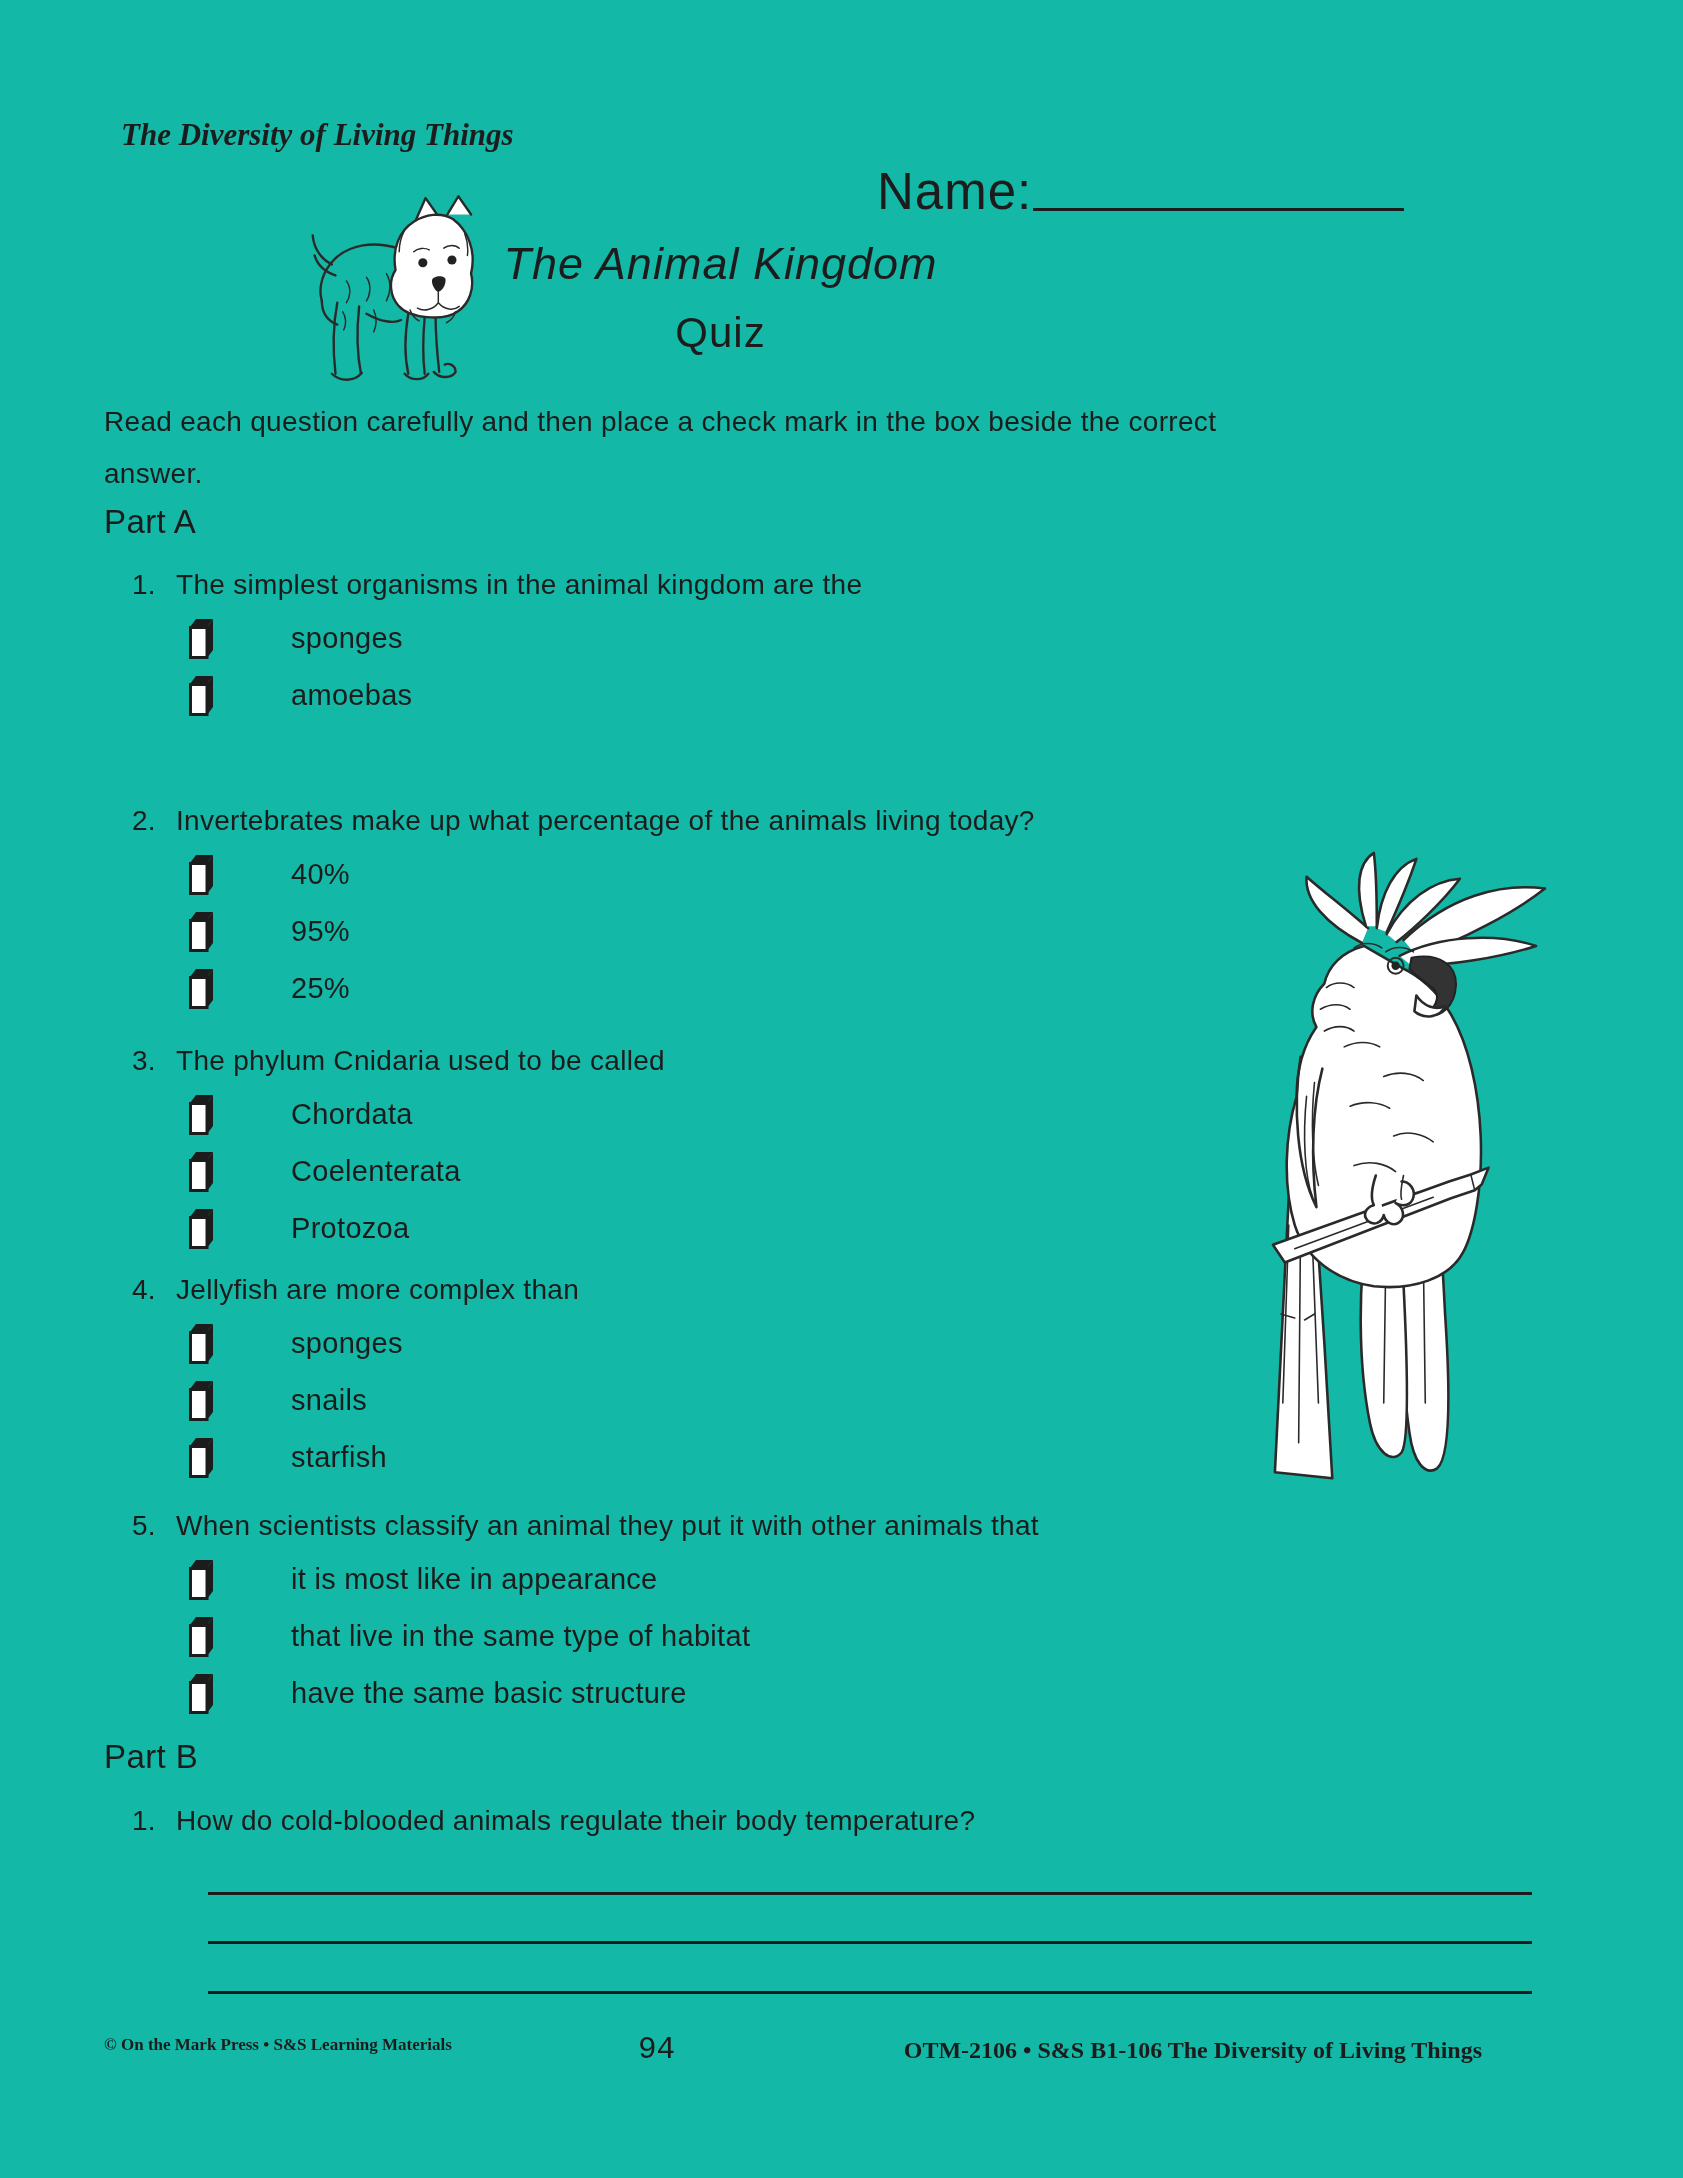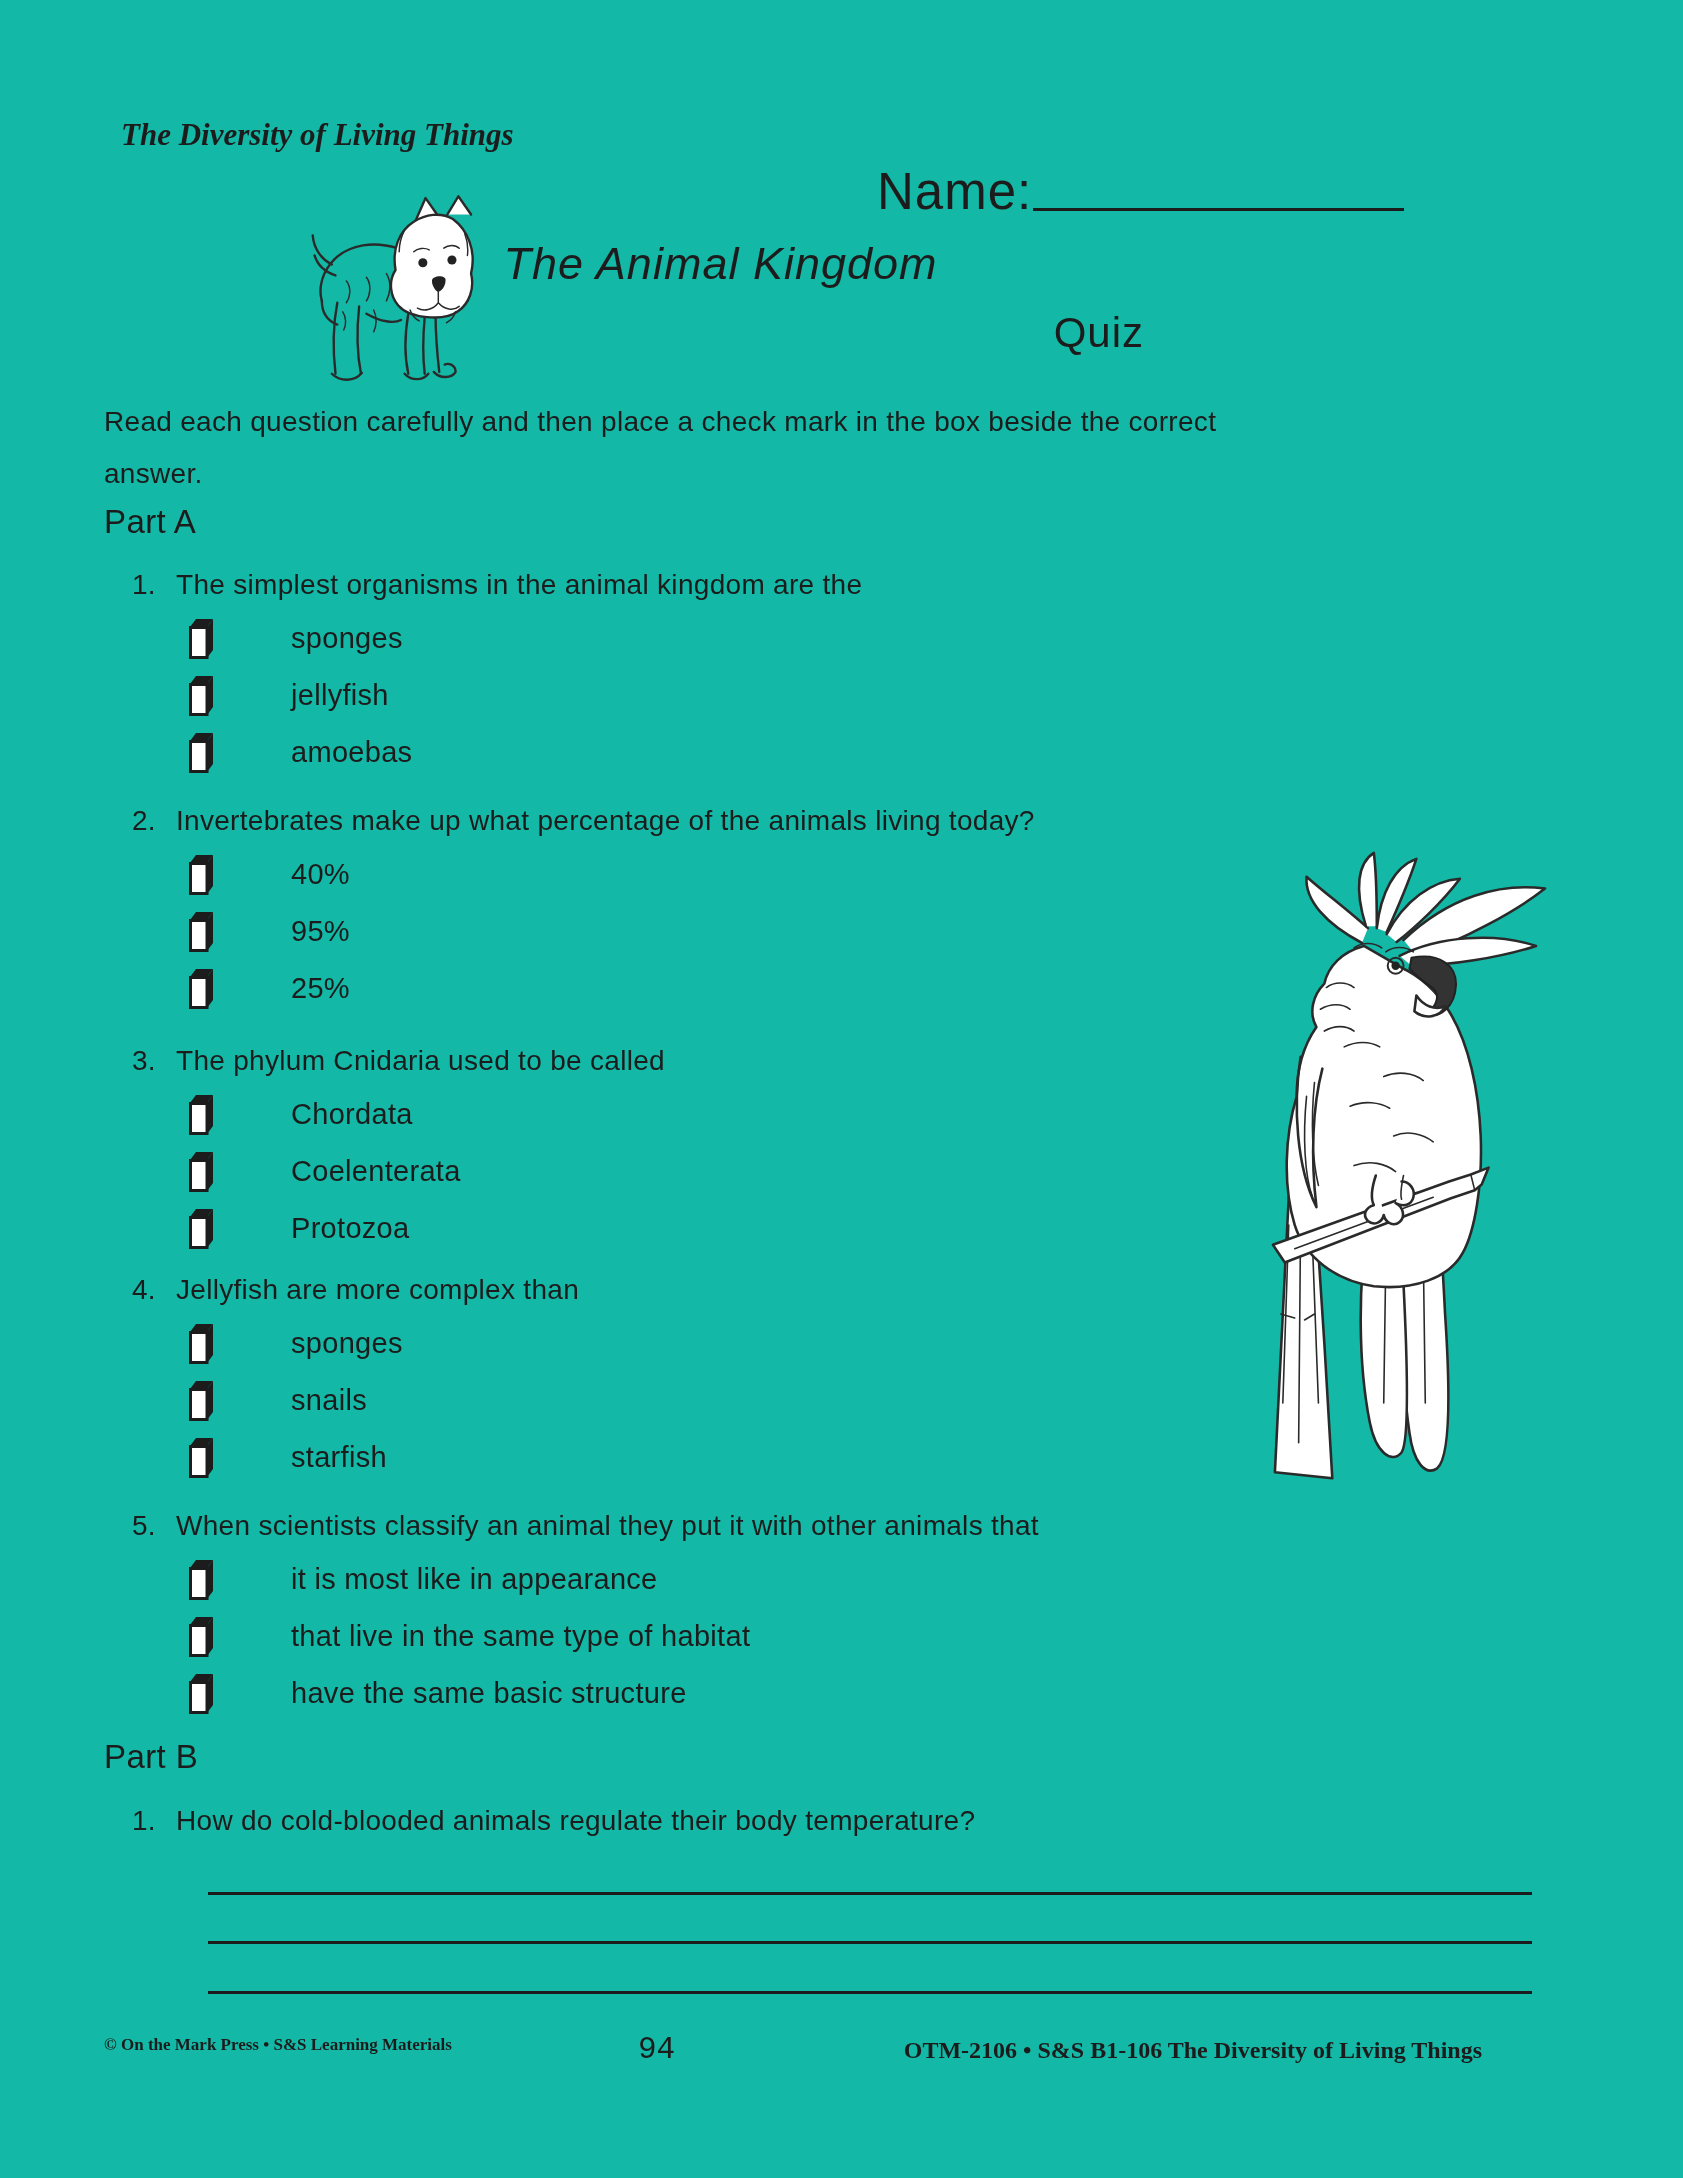--- a/index.html
+++ b/index.html
@@ -8,21 +8,21 @@
   .abs{position:absolute;}
 
   .header-left{left:121px;top:117px;font-family:"Liberation Serif",serif;
                font-weight:bold;font-style:italic;font-size:31px;}
 
   .name-row{left:877px;top:162px;font-size:51px;letter-spacing:1px;}
   .name-line{left:1033px;top:166px;width:371px;height:42px;border-bottom:3px solid #1c1c1c;}
 
   .title{left:297px;top:238px;width:847px;text-align:center;font-size:45px;
          font-style:oblique 14deg;font-weight:500;letter-spacing:1px;}
-  .subtitle{left:297px;top:309px;width:847px;text-align:right;font-size:42px;letter-spacing:1px;}
+  .subtitle{left:297px;top:309px;width:847px;text-align:center;font-size:42px;letter-spacing:1px;}
 
   .instructions{left:104px;top:396px;width:1173px;font-size:28px;line-height:52px;letter-spacing:0.3px;}
 
   .part-heading{font-size:33px;letter-spacing:0.4px;}
   .part-a{left:104px;top:503px;}
   .part-b{left:104px;top:1738px;}
 
   .question{position:absolute;left:132px;width:1436px;font-size:28px;letter-spacing:0.3px;}
   .q-line{display:flex;line-height:40px;}
   .q-num{display:inline-block;width:44px;flex:0 0 44px;}
@@ -102,28 +102,20 @@
             <rect x="3.5" y="10.5" width="16.5" height="30" fill="#fff" stroke="#1c1c1c" stroke-width="3"></rect>
           </svg>
         <span class="opt-label">sponges</span>
       </div>
       <div class="option">
         <svg class="cb" viewBox="0 0 27 42">
             <polygon points="3,10 9,2 26,2 20,10" fill="#1c1c1c"></polygon>
             <polygon points="20,10 26,2 26,33 20,41" fill="#1c1c1c"></polygon>
             <rect x="3.5" y="10.5" width="16.5" height="30" fill="#fff" stroke="#1c1c1c" stroke-width="3"></rect>
           </svg>
-        <span class="opt-label">jellyfish</span>
-      </div>
-      <div class="option">
-        <svg class="cb" viewBox="0 0 27 42">
-            <polygon points="3,10 9,2 26,2 20,10" fill="#1c1c1c"></polygon>
-            <polygon points="20,10 26,2 26,33 20,41" fill="#1c1c1c"></polygon>
-            <rect x="3.5" y="10.5" width="16.5" height="30" fill="#fff" stroke="#1c1c1c" stroke-width="3"></rect>
-          </svg>
         <span class="opt-label">amoebas</span>
       </div>
     </div>
   </div>
 
   <div class="question" style="top:801px">
     <div class="q-line">
       <span class="q-num">2.</span>
       <span class="q-text">Invertebrates make up what percentage of the animals living today?</span>
     </div>

